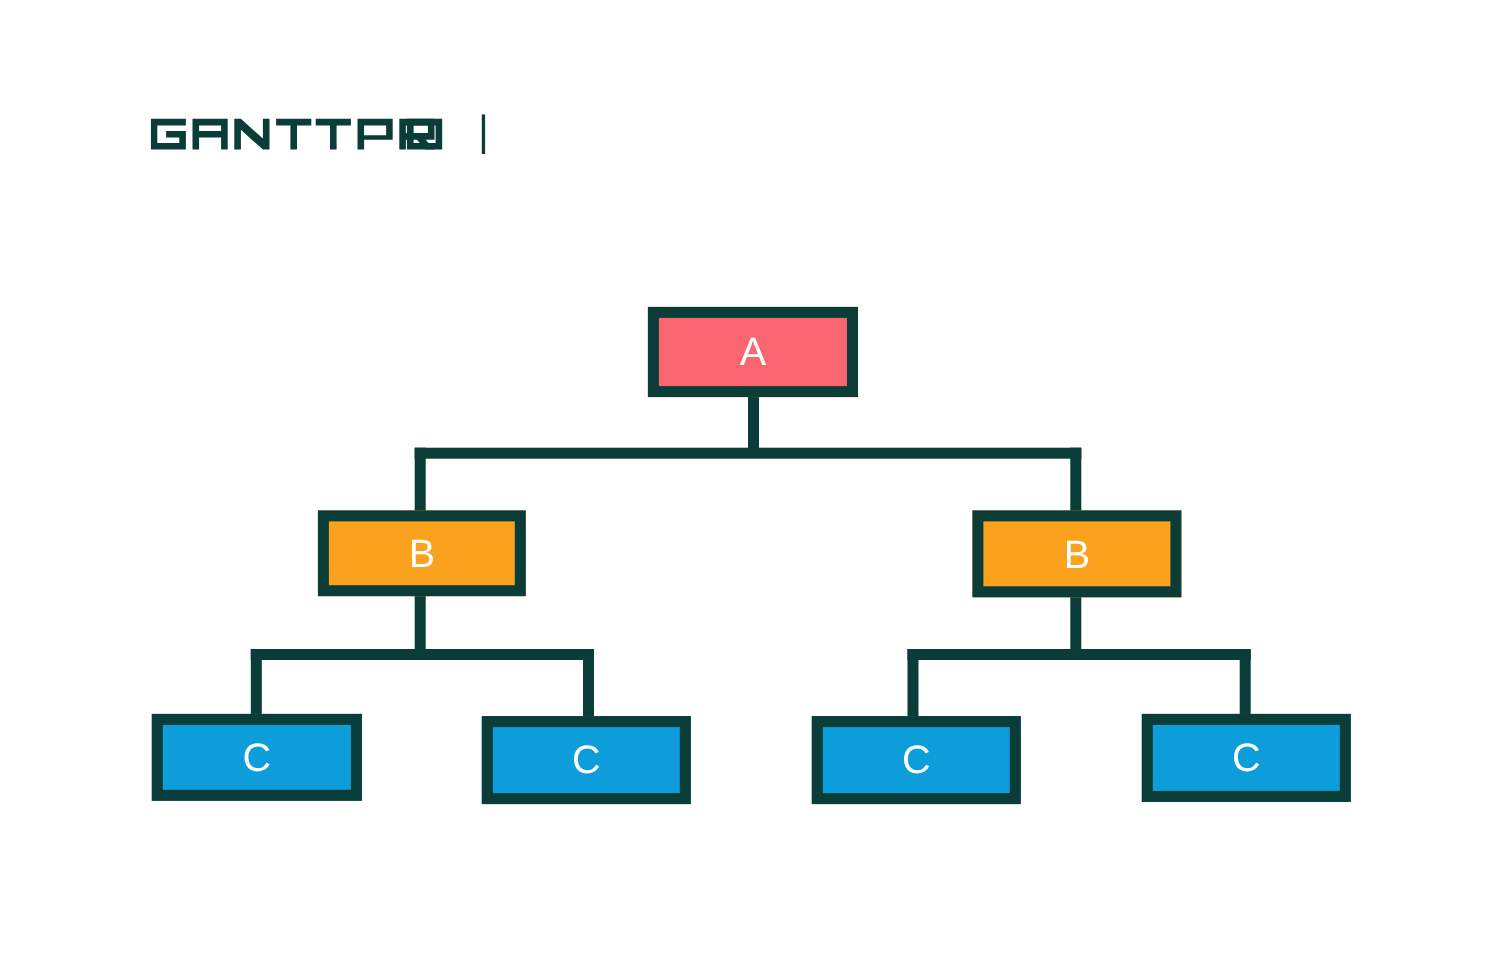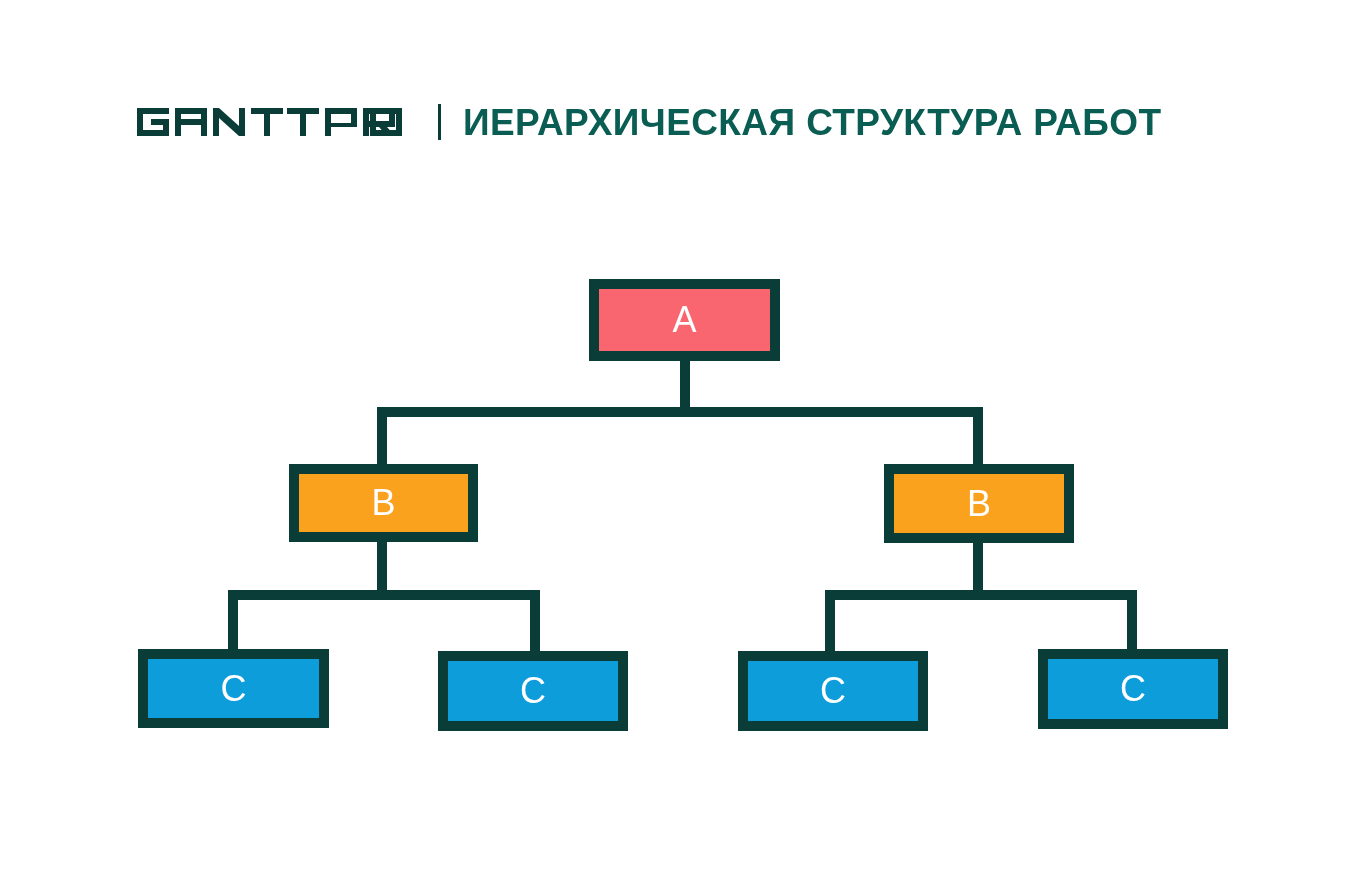--- a/index.html
+++ b/index.html
@@ -115,21 +115,20 @@
 
         <path d="M226 31 v-28 h32 v19 h-8 l8 9 h-8 l-8 -9 h-10 v9 z M232 16 h20 v-7 h-20 z"></path>
 
         <path d="M264 3 h32 v28 h-32 z M270 9 v16 h20 v-16 z" transform="translate(-31,0)"></path>
       </g>
     </svg>
   </div>
 
   <div id="header-separator"></div>
 
-  <h1 id="page-title">ИЕРАРХИЧЕСКАЯ СТРУКТУРА РАБОТ</h1>
 </div>
 
 <div id="diagram">
 
   <svg width="1368" height="888" aria-hidden="true">
     <g fill="#0A3D38">
 
       <rect x="680" y="360" width="10" height="53"></rect>
       <rect x="377" y="407" width="606" height="10"></rect>
       <rect x="377" y="407" width="10" height="60"></rect>

